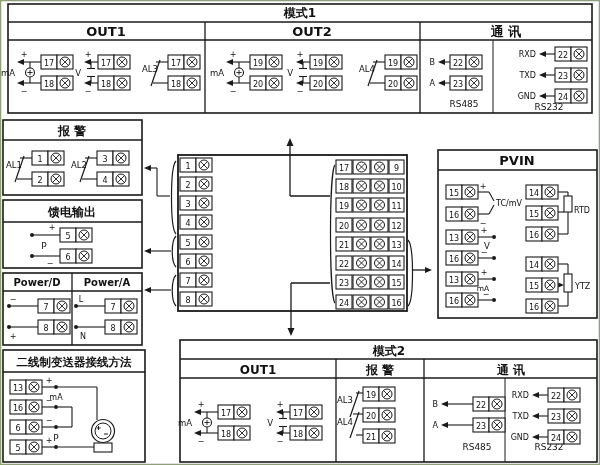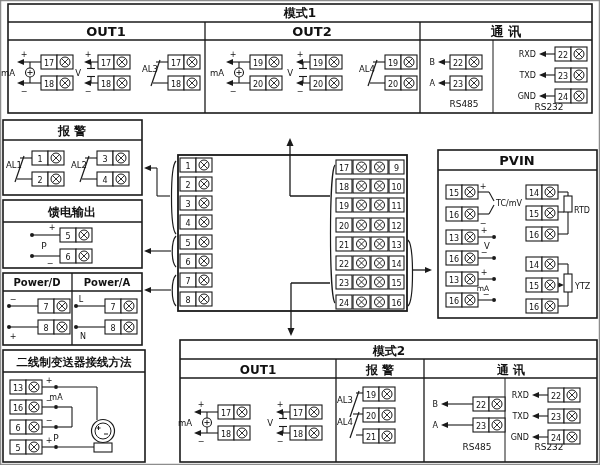--- a/index.html
+++ b/index.html
@@ -1,16 +1,16 @@
 <!DOCTYPE html>
 <html><head>
 <meta charset="utf-8">
 <style>
   html,body{margin:0;padding:0;background:#e8e8e8;}
-  #stage{position:relative;width:600px;height:465px;background:#737373;overflow:hidden;}
+  #stage{position:relative;width:600px;height:465px;background:#84cc16;overflow:hidden;}
   svg text{font-family:"DejaVu Sans","Liberation Sans",sans-serif;fill:#111;}
   svg{display:block;}
 </style>
 </head>
 <body>
 
 <div id="stage">
 <svg id="cv" width="600" height="465" viewBox="0 0 600 465">
 
   <rect x="0.75" y="0.75" width="598.5" height="463.5" fill="#ffffff" stroke="#8a8a8a" stroke-width="1"></rect>

